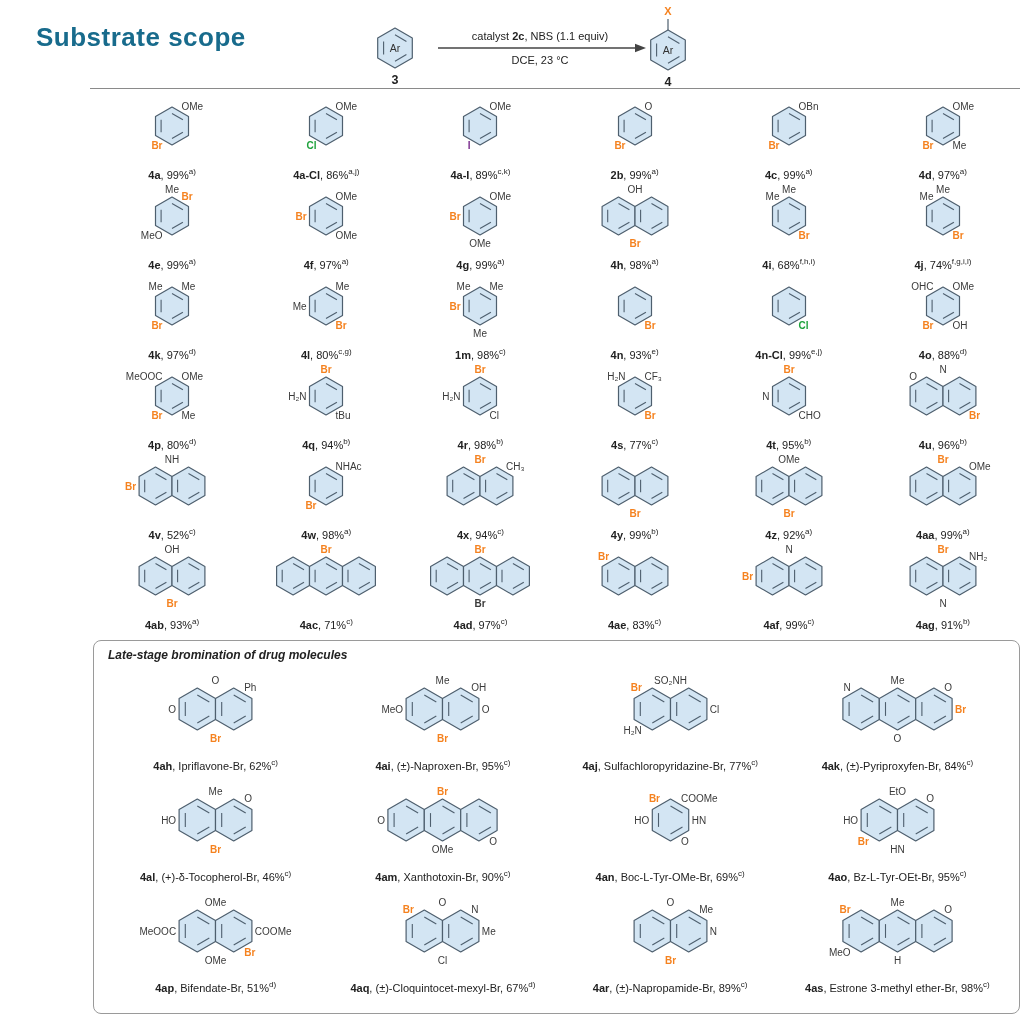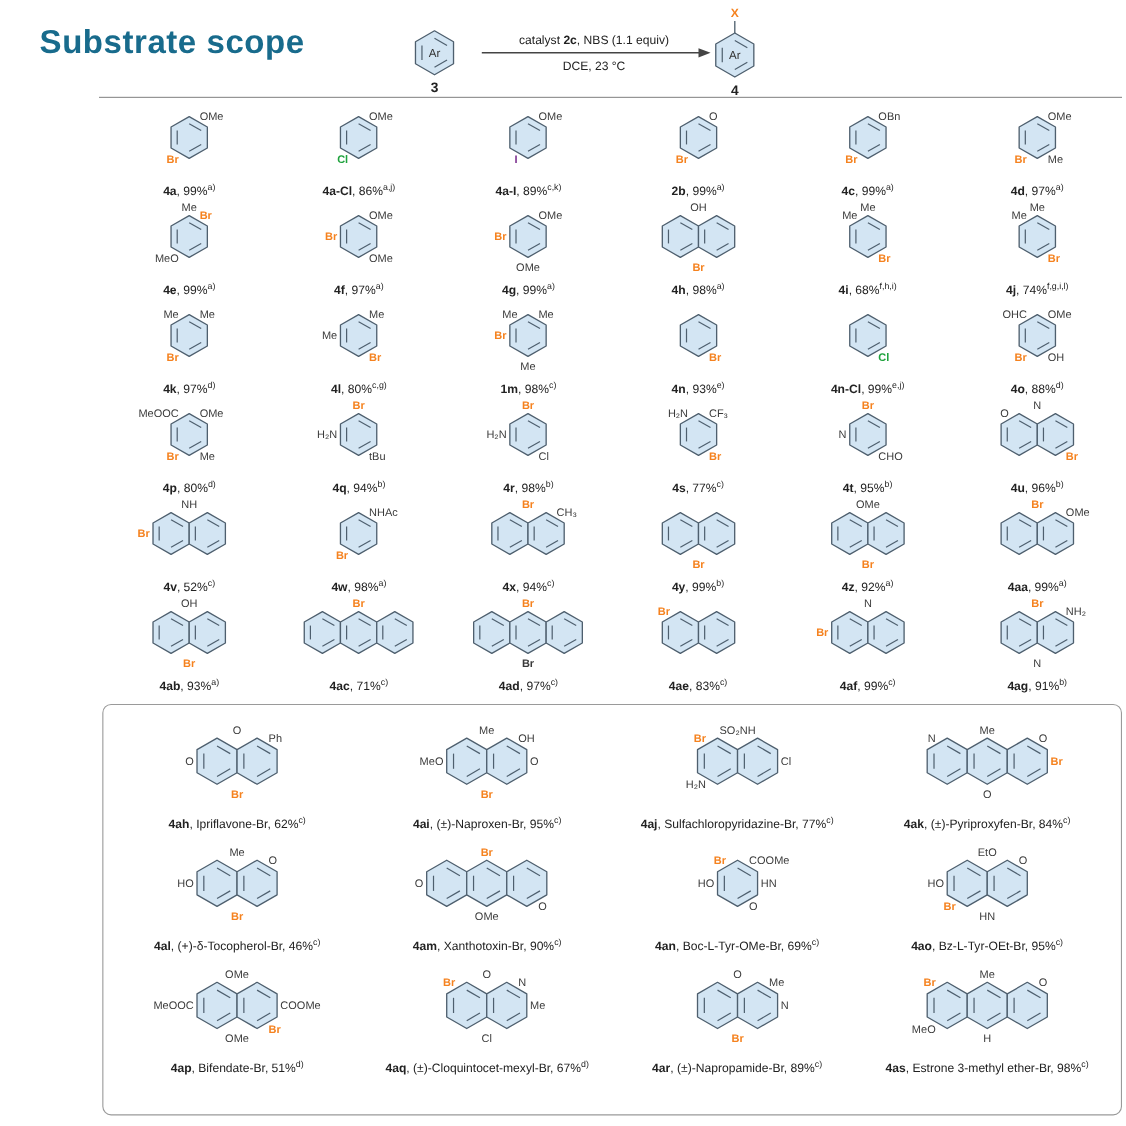--- a/index.html
+++ b/index.html
@@ -1,18 +1,18 @@
 <!DOCTYPE html>
 <html><head>
 <meta charset="utf-8">
 <style>
   html,body{margin:0;padding:0;}
   body{width:1024px;height:1024px;background:#ffffff;position:relative;overflow:hidden;
        font-family:"Liberation Sans",sans-serif;color:#222;}
-  .title{position:absolute;left:36px;top:22px;font-size:30px;font-weight:800;
+  .title{position:absolute;left:36px;top:22px;font-size:26px;font-weight:800;
          color:#186B8C;letter-spacing:.5px;}
   #scheme{position:absolute;left:350px;top:2px;}
   .artext{font-size:10.5px;fill:#333;}
   .numtext{font-size:12.5px;font-weight:bold;fill:#222;}
   .cond{font-size:11px;fill:#222;}
   .xlabel{font-size:11px;font-weight:bold;fill:#F5821F;}
   #top-rule{position:absolute;left:90px;top:88px;width:930px;height:0;
             border-top:1.5px solid #8a8a8a;}
   #substrate-grid{position:absolute;left:95px;top:92px;width:925px;display:grid;
                   grid-template-columns:repeat(6,1fr);}
@@ -525,20 +525,21 @@
         <line x1="80.6" y1="38.3" x2="80.6" y2="25.7" stroke="#4E5F6E" stroke-width="1.1"></line>
         <text x="75" y="9" text-anchor="middle" font-size="10" fill="#F5821F" font-weight="bold">Br</text>
         <text x="100.95400000000001" y="15.700000000000003" text-anchor="start" font-size="10" fill="#3a3a3a" font-weight="normal">NH₂</text>
         <text x="75" y="63" text-anchor="middle" font-size="10" fill="#3a3a3a" font-weight="normal">N</text>
       </svg>
       <div class="clabel"><b>4ag</b>, 91%<sup>b)</sup></div>
     </div>
   </div>
 
 <div id="drug-box">
+  <div class="drug-header">Late-stage bromination of drug molecules</div>
   <div id="drug-grid">
       <div class="dcell">
         <svg width="215" height="84" viewBox="0 0 215 84">
           <polygon points="89.3,17 107.5,27.5 107.5,48.5 89.3,59 71.1,48.5 71.1,27.5" fill="#D3E5F3" stroke="#4E5F6E" stroke-width="1.2" stroke-linejoin="round"></polygon>
           <line x1="89.3" y1="24.1" x2="101.3" y2="31.1" stroke="#4E5F6E" stroke-width="1.1"></line>
           <line x1="101.3" y1="44.9" x2="89.3" y2="51.9" stroke="#4E5F6E" stroke-width="1.1"></line>
           <line x1="77.3" y1="44.9" x2="77.3" y2="31.1" stroke="#4E5F6E" stroke-width="1.1"></line>
           <polygon points="125.7,17 143.9,27.5 143.9,48.5 125.7,59 107.5,48.5 107.5,27.5" fill="#D3E5F3" stroke="#4E5F6E" stroke-width="1.2" stroke-linejoin="round"></polygon>
           <line x1="125.7" y1="24.1" x2="137.7" y2="31.1" stroke="#4E5F6E" stroke-width="1.1"></line>
           <line x1="137.7" y1="44.9" x2="125.7" y2="51.9" stroke="#4E5F6E" stroke-width="1.1"></line>

